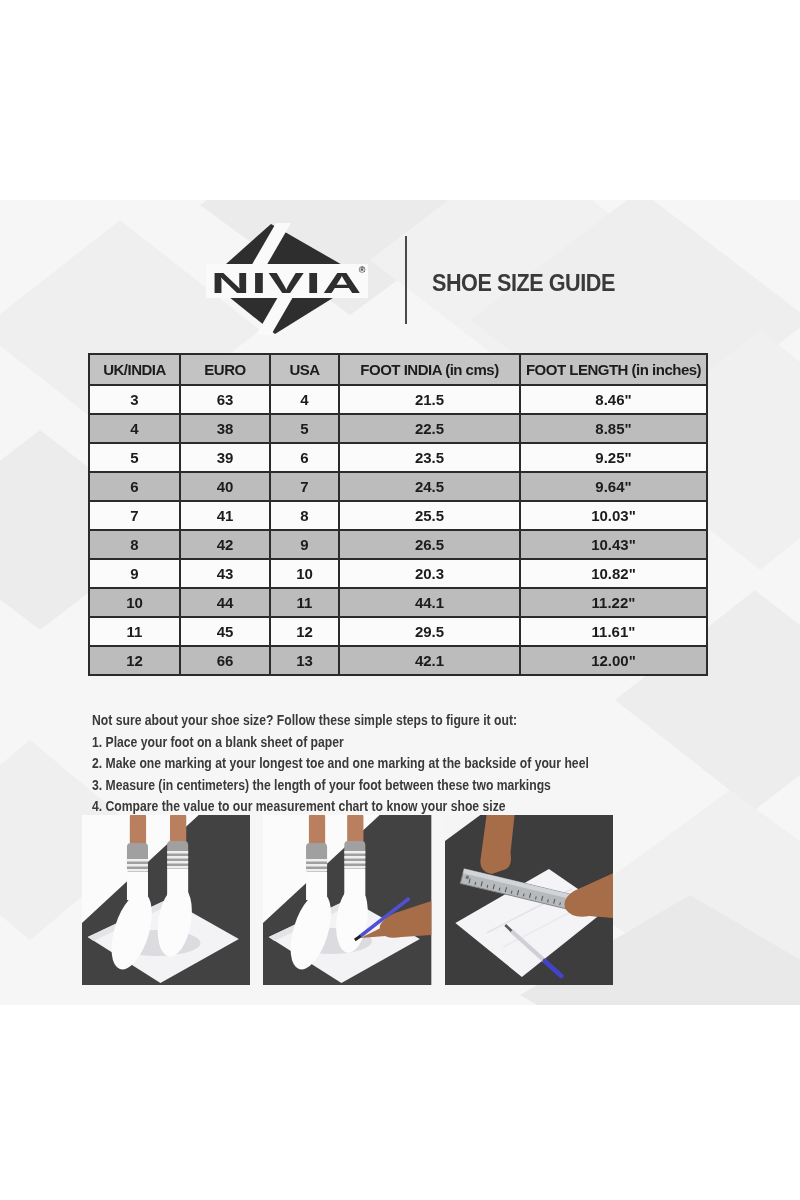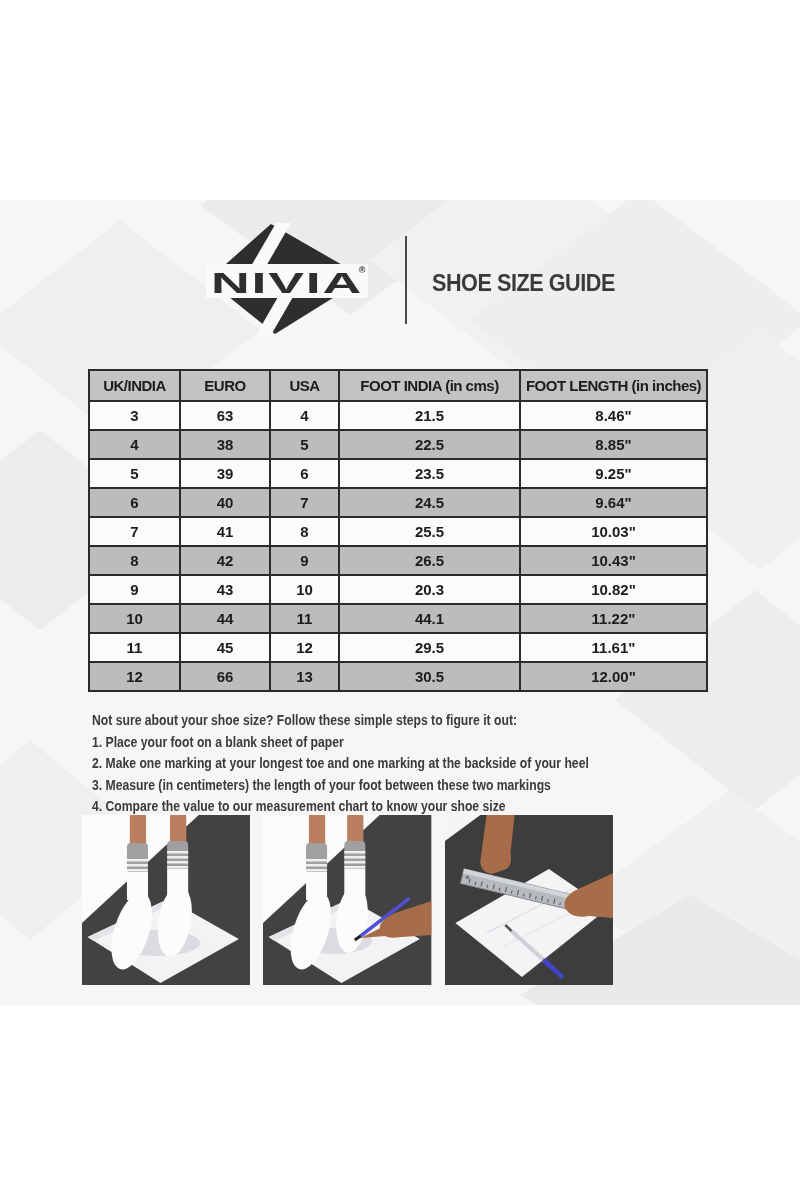--- a/index.html
+++ b/index.html
@@ -13,21 +13,21 @@
   
   .logo-svg{position:absolute;left:206px;top:222px;width:162px;height:114px;}
   .divider{position:absolute;left:405px;top:236px;width:2px;height:88px;background:#4a4a4a;}
   .guide-title{
     position:absolute;left:432px;top:269px;font-size:24px;font-weight:bold;color:#3a3a3a;
     letter-spacing:-0.5px;transform:scaleX(0.9);transform-origin:left top;white-space:nowrap;
   }
 
   
   .size-table{
-    position:absolute;left:88px;top:369px;width:618px;border-collapse:collapse;table-layout:fixed;
+    position:absolute;left:88px;top:353px;width:618px;border-collapse:collapse;table-layout:fixed;
   }
   .size-table th,.size-table td{
     border:2px solid #2b2b2b;text-align:center;vertical-align:middle;padding:0;
     font-weight:bold;color:#1c1c1c;overflow:hidden;white-space:nowrap;
   }
   .size-table th{background:#c3c3c3;height:29px;font-size:15px;letter-spacing:-0.5px;}
   .size-table td{height:27px;font-size:15px;}
   .size-table tbody tr:nth-child(odd) td{background:#fbfbfb;}
   .size-table tbody tr:nth-child(even) td{background:#bcbcbc;}
 
@@ -149,21 +149,21 @@
           <td>11</td>
           <td>45</td>
           <td>12</td>
           <td>29.5</td>
           <td>11.61"</td>
         </tr>
         <tr>
           <td>12</td>
           <td>66</td>
           <td>13</td>
-          <td>30.5</td>
+          <td>42.1</td>
           <td>12.00"</td>
         </tr>
       </tbody>
   </table>
 
   <div class="instructions">
     <p>Not sure about your shoe size? Follow these simple steps to figure it out:</p>
     <p>1. Place your foot on a blank sheet of paper</p>
     <p>2. Make one marking at your longest toe and one marking at the backside of your heel</p>
     <p>3. Measure (in centimeters) the length of your foot between these two markings</p>

